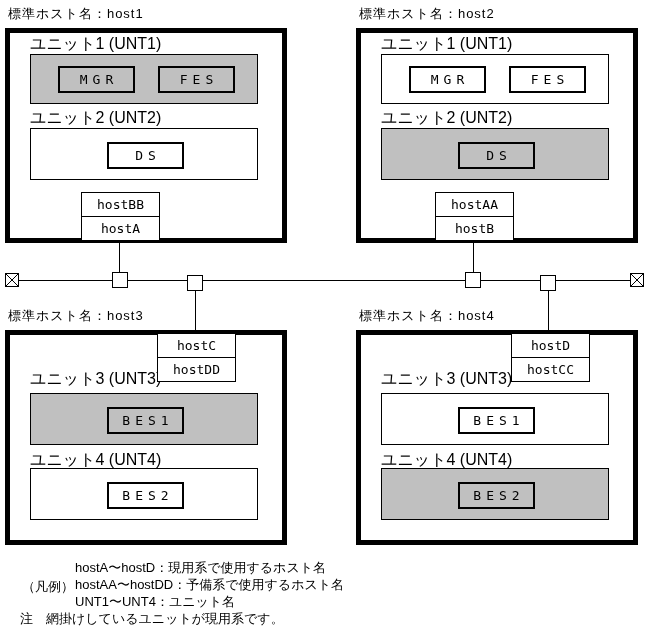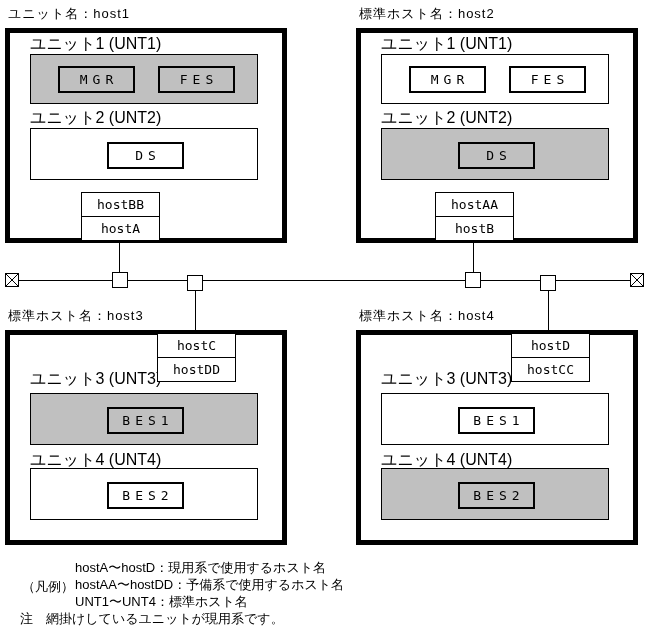--- a/index.html
+++ b/index.html
@@ -79,21 +79,21 @@
   #lg-i1 { left:75px; top:576px; }
   #lg-i2 { left:75px; top:593px; }
   #lg-note-label { left:20px; top:610px; }
   #lg-note { left:46px; top:610px; }
 </style>
 </head>
 <body>
 
 <div id="canvas">
 
-  <div class="q-title" style="left:8px;top:5px">ユニット名：host1</div>
+  <div class="q-title" style="left:8px;top:5px">標準ホスト名：host1</div>
   <div class="q-title" style="left:359px;top:5px">標準ホスト名：host2</div>
   <div class="q-title" style="left:8px;top:307px">標準ホスト名：host3</div>
   <div class="q-title" style="left:359px;top:307px">標準ホスト名：host4</div>
 
   <div class="quad" id="q1">
     <div class="unit-label ul-a1">ユニット1 (UNT1)</div>
     <div class="band bd-a1 shaded">
       <div class="comp c-left">MGR</div>
       <div class="comp c-right">FES</div>
     </div>
@@ -171,17 +171,17 @@
     </div>
     <div class="unit-label ul-b2">ユニット4 (UNT4)</div>
     <div class="band bd-b2 shaded">
       <div class="comp c-mid">BES2</div>
     </div>
   </div>
 
   <div class="lg" id="lg-label">（凡例）</div>
   <div class="lg" id="lg-i0">hostA〜hostD：現用系で使用するホスト名</div>
   <div class="lg" id="lg-i1">hostAA〜hostDD：予備系で使用するホスト名</div>
-  <div class="lg" id="lg-i2">UNT1〜UNT4：標準ホスト名</div>
+  <div class="lg" id="lg-i2">UNT1〜UNT4：ユニット名</div>
   <div class="lg" id="lg-note-label">注</div>
   <div class="lg" id="lg-note">網掛けしているユニットが現用系です。</div>
 
 </div>
 
 </body></html>

